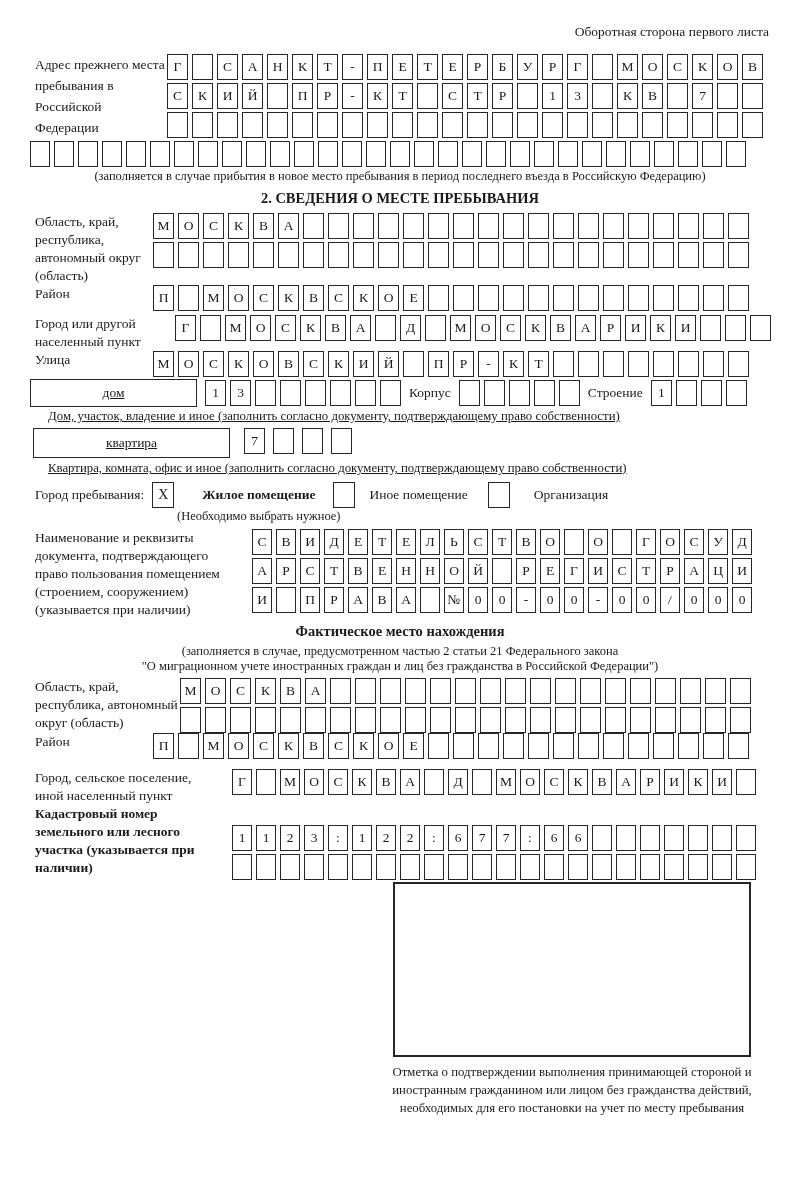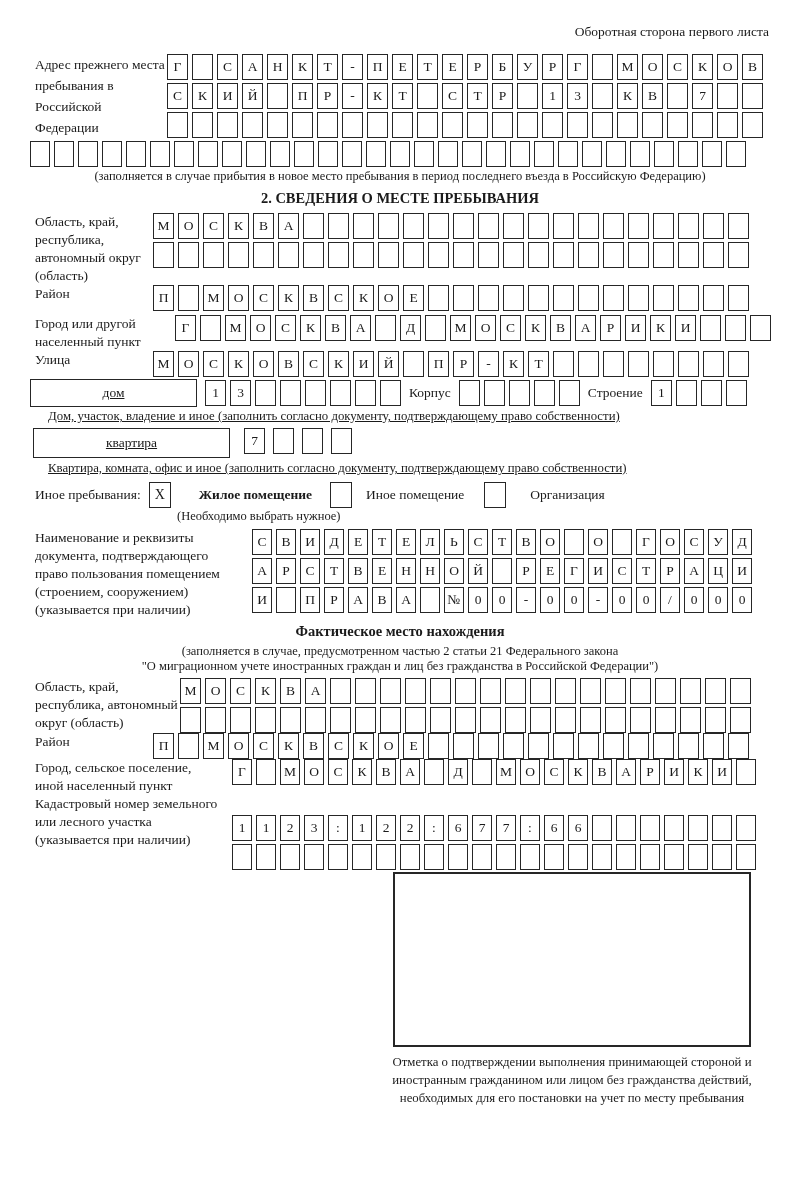--- a/index.html
+++ b/index.html
@@ -345,21 +345,21 @@
     <div class="boxrow" style="gap:8px;">
         <span class="cbox">7</span>
         <span class="cbox"></span>
         <span class="cbox"></span>
         <span class="cbox"></span>
       </div>
   </div>
   <div class="note-l" style="margin-top:3px;">Квартира, комната, офис и иное (заполнить согласно документу, подтверждающему право собственности)</div>
 
   <div style="display:flex;align-items:center;padding-left:35px;margin-top:6px;">
-    <span class="inline-lab">Иное пребывания:</span>
+    <span class="inline-lab">Город пребывания:</span>
     <span class="checkbox" style="margin-left:8px;">X</span>
     <span class="inline-lab" style="margin-left:28px;font-weight:bold;">Жилое помещение</span>
     <span class="checkbox" style="margin-left:18px;"></span>
     <span class="inline-lab" style="margin-left:14px;">Иное помещение</span>
     <span class="checkbox" style="margin-left:20px;"></span>
     <span class="inline-lab" style="margin-left:24px;">Организация</span>
   </div>
   <div class="note-c" style="text-align:left;padding-left:177px;margin-top:1px;">(Необходимо выбрать нужное)</div>
 
   <div class="field" style="margin-top:5px;">
@@ -520,21 +520,21 @@
         <span class="cbox"></span>
         <span class="cbox"></span>
         <span class="cbox"></span>
         <span class="cbox"></span>
         <span class="cbox"></span>
         <span class="cbox"></span>
         <span class="cbox"></span>
       </div>
   </div>
 
-  <div class="field" style="margin-top:0;">
+  <div class="field" style="margin-top:10px;">
     <div class="flabel" style="width:185px;">Город, сельское поселение, иной населенный пункт</div>
     <div class="boxrow n" style="margin-left:12px;">
         <span class="cbox">Г</span>
         <span class="cbox"></span>
         <span class="cbox">М</span>
         <span class="cbox">О</span>
         <span class="cbox">С</span>
         <span class="cbox">К</span>
         <span class="cbox">В</span>
         <span class="cbox">А</span>
@@ -549,21 +549,21 @@
         <span class="cbox">А</span>
         <span class="cbox">Р</span>
         <span class="cbox">И</span>
         <span class="cbox">К</span>
         <span class="cbox">И</span>
         <span class="cbox"></span>
       </div>
   </div>
 
   <div class="field">
-    <div class="flabel" style="width:185px;">Кадастровый номер земельного или лесного участка (указывается при наличии)</div>
+    <div class="flabel" style="width:185px;font-weight:bold;">Кадастровый номер земельного или лесного участка (указывается при наличии)</div>
     <div class="rows" style="margin-left:12px;margin-top:20px;">
       <div class="boxrow n">
           <span class="cbox">1</span>
           <span class="cbox">1</span>
           <span class="cbox">2</span>
           <span class="cbox">3</span>
           <span class="cbox">:</span>
           <span class="cbox">1</span>
           <span class="cbox">2</span>
           <span class="cbox">2</span>

